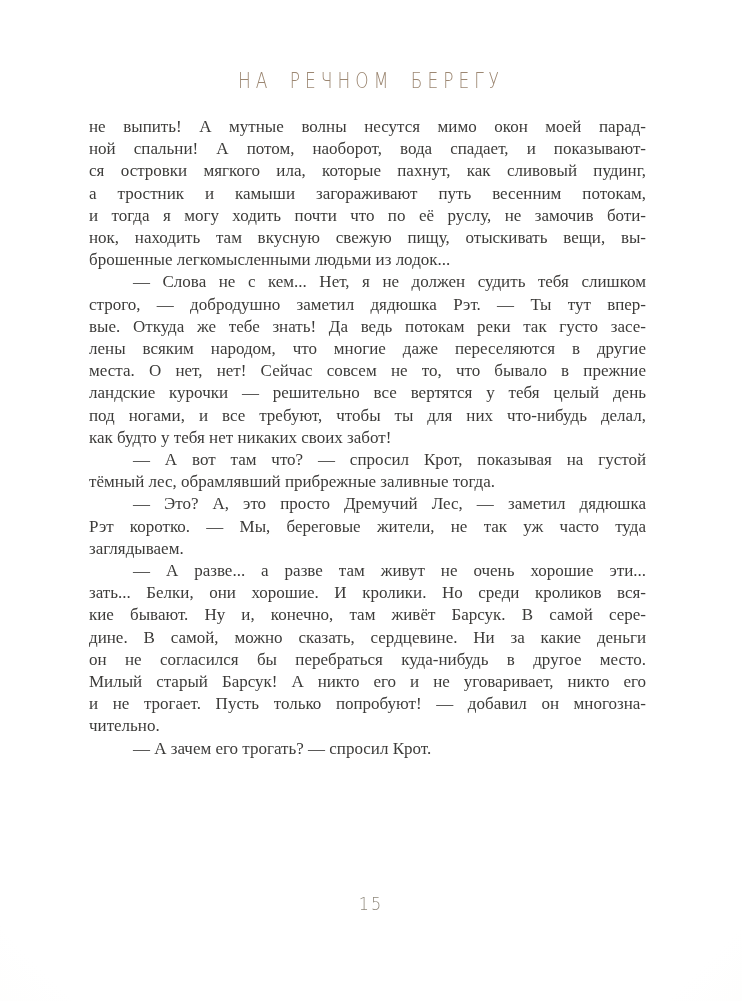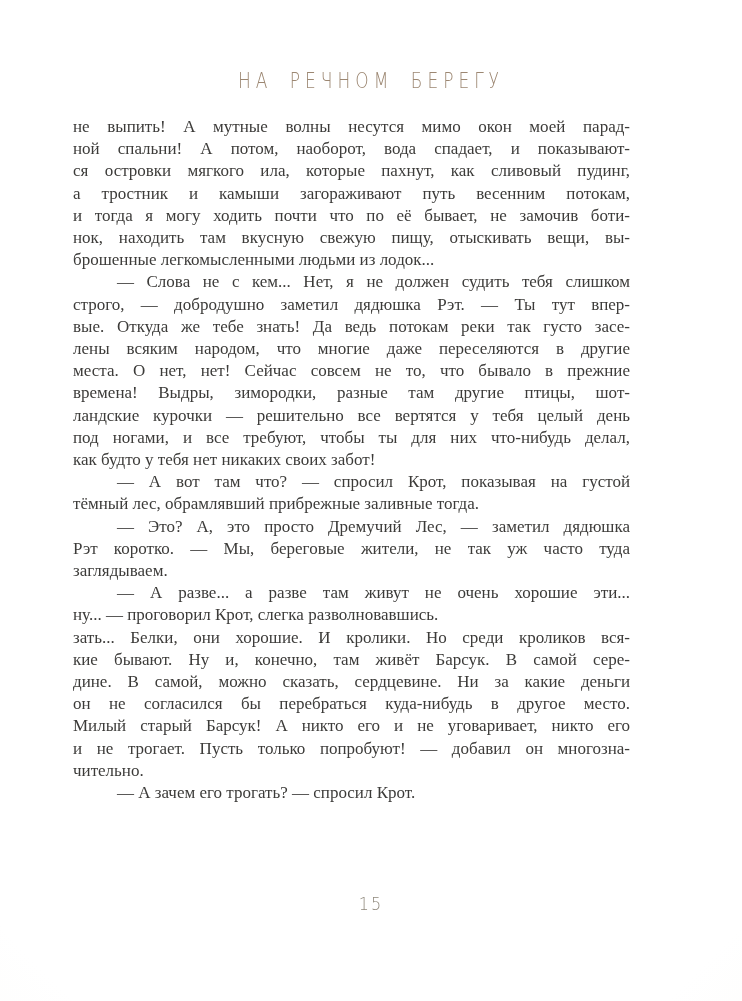--- a/index.html
+++ b/index.html
@@ -23,21 +23,21 @@
     font-weight: 300;
     letter-spacing: 5px;
     word-spacing: 7px;
     text-transform: uppercase;
     color: var(--title-color, #9c8772);
     transform: scaleY(1.22);
     transform-origin: center top;
   }
   .text-block {
     position: absolute;
-    top: 116px; left: 73px; width: 557px;
+    top: 116px; left: 89px; width: 557px;
     font-size: 17px;
     line-height: 22.2px;
     color: var(--text-color, #3c3b39);
   }
   .para { margin: 0; }
   .line {
     text-align: justify;
     text-align-last: justify;
     white-space: normal;
   }
@@ -61,47 +61,45 @@
 
 <div class="page">
   <div class="chapter-title">На речном берегу</div>
 
   <div class="text-block">
       <div class="para">
         <div class="line first">не выпить! А мутные волны несутся мимо окон моей парад-</div>
         <div class="line">ной спальни! А потом, наоборот, вода спадает, и показывают-</div>
         <div class="line">ся островки мягкого ила, которые пахнут, как сливовый пудинг,</div>
         <div class="line">а тростник и камыши загораживают путь весенним потокам,</div>
-        <div class="line">и тогда я могу ходить почти что по её бывает, не замочив боти-</div>
+        <div class="line">и тогда я могу ходить почти что по её руслу, не замочив боти-</div>
         <div class="line">нок, находить там вкусную свежую пищу, отыскивать вещи, вы-</div>
         <div class="line last">брошенные легкомысленными людьми из лодок...</div>
       </div>
       <div class="para indent">
         <div class="line first">— Слова не с кем... Нет, я не должен судить тебя слишком</div>
         <div class="line">строго, — добродушно заметил дядюшка Рэт. — Ты тут впер-</div>
         <div class="line">вые. Откуда же тебе знать! Да ведь потокам реки так густо засе-</div>
         <div class="line">лены всяким народом, что многие даже переселяются в другие</div>
         <div class="line">места. О нет, нет! Сейчас совсем не то, что бывало в прежние</div>
-        <div class="line">времена! Выдры, зимородки, разные там другие птицы, шот-</div>
         <div class="line">ландские курочки — решительно все вертятся у тебя целый день</div>
         <div class="line">под ногами, и все требуют, чтобы ты для них что-нибудь делал,</div>
         <div class="line last">как будто у тебя нет никаких своих забот!</div>
       </div>
       <div class="para indent">
         <div class="line first">— А вот там что? — спросил Крот, показывая на густой</div>
         <div class="line last">тёмный лес, обрамлявший прибрежные заливные тогда.</div>
       </div>
       <div class="para indent">
         <div class="line first">— Это? А, это просто Дремучий Лес, — заметил дядюшка</div>
         <div class="line">Рэт коротко. — Мы, береговые жители, не так уж часто туда</div>
         <div class="line last">заглядываем.</div>
       </div>
       <div class="para indent">
         <div class="line first">— А разве... а разве там живут не очень хорошие эти...</div>
-        <div class="line last">ну... — проговорил Крот, слегка разволновавшись.</div>
       </div>
       <div class="para indent">
         <div class="line">зать... Белки, они хорошие. И кролики. Но среди кроликов вся-</div>
         <div class="line">кие бывают. Ну и, конечно, там живёт Барсук. В самой сере-</div>
         <div class="line">дине. В самой, можно сказать, сердцевине. Ни за какие деньги</div>
         <div class="line">он не согласился бы перебраться куда-нибудь в другое место.</div>
         <div class="line">Милый старый Барсук! А никто его и не уговаривает, никто его</div>
         <div class="line">и не трогает. Пусть только попробуют! — добавил он многозна-</div>
         <div class="line last">чительно.</div>
       </div>

